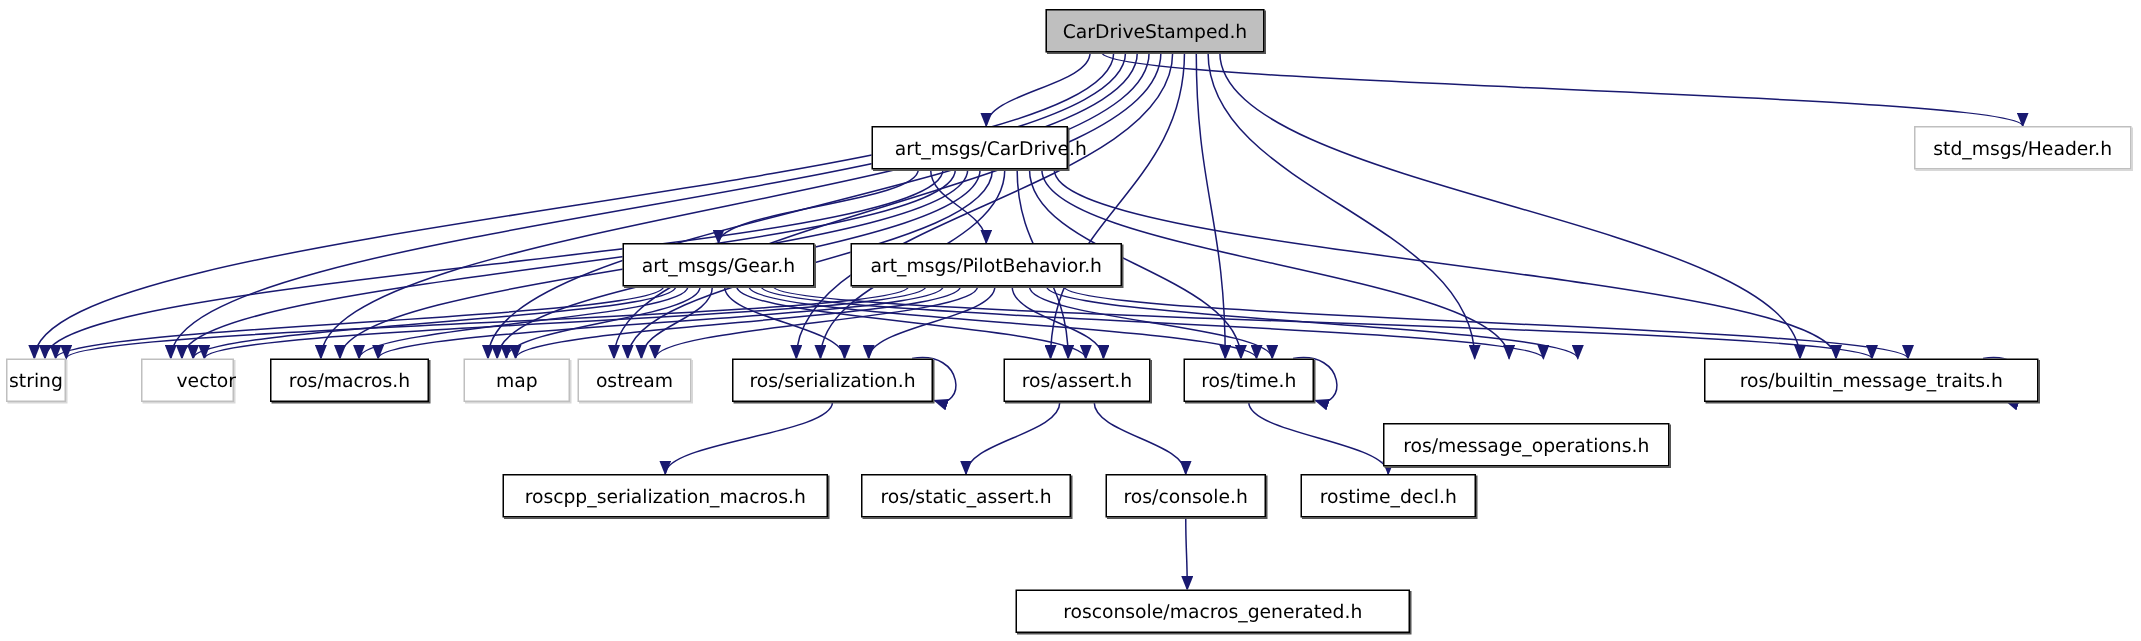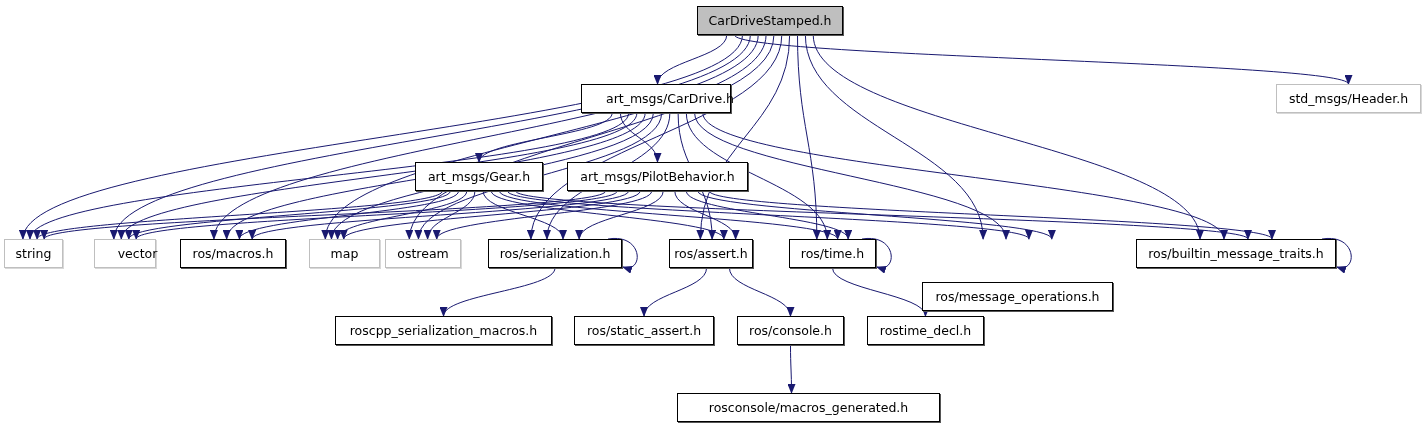--- a/index.html
+++ b/index.html
@@ -74,61 +74,61 @@
       <path d="M729.4333333333333,268 C729.4333333333333,289.6 790.5,294.4 790.5,316" fill="none" stroke="#191970" stroke-width="1" marker-end="url(#arrow)"></path>
       <path d="M862,239 C898,233 898,274 877,267" fill="none" stroke="#191970" stroke-width="1" marker-end="url(#arrow)"></path>
       <path d="M832.5,268 C832.5,289.6 925.5,294.4 925.5,316" fill="none" stroke="#191970" stroke-width="1" marker-end="url(#arrow)"></path>
       <path d="M1322,239 C1358,233 1358,274 1337,267" fill="none" stroke="#191970" stroke-width="1" marker-end="url(#arrow)"></path>
       <path d="M790.5,345 C790.5,366.6 791.5,371.4 791.5,393" fill="none" stroke="#191970" stroke-width="1" marker-end="url(#arrow)"></path>
     </svg>
 
   <div class="node root" style="left:697px;top:6px;width:146px;">
       <span>CarDriveStamped.h</span>
     </div>
-  <div class="node" style="left:581px;top:84px;width:150px;padding-left:28px;">
+  <div class="node" style="left:581px;top:84px;width:131px;padding-left:28px;">
       <span>art_msgs/CarDrive.h</span>
     </div>
   <div class="node external" style="left:1276px;top:84px;width:145px;">
       <span>std_msgs/Header.h</span>
     </div>
   <div class="node" style="left:415px;top:162px;width:128px;">
       <span>art_msgs/Gear.h</span>
     </div>
   <div class="node" style="left:567px;top:162px;width:181px;">
       <span>art_msgs/PilotBehavior.h</span>
     </div>
 
-  <div class="node external" style="left:4px;top:239px;width:59px;">
+  <div class="node external" style="left:4px;top:239px;width:40px;">
       <span>string</span>
     </div>
   <div class="node external" style="left:94px;top:239px;width:62px;padding-left:25px;">
       <span>vector</span>
     </div>
   <div class="node" style="left:180px;top:239px;width:106px;">
       <span>ros/macros.h</span>
     </div>
   <div class="node external" style="left:309px;top:239px;width:71px;">
       <span>map</span>
     </div>
   <div class="node external" style="left:385px;top:239px;width:76px;">
       <span>ostream</span>
     </div>
   <div class="node" style="left:488px;top:239px;width:134px;">
       <span>ros/serialization.h</span>
     </div>
-  <div class="node" style="left:669px;top:239px;width:84px;">
+  <div class="node" style="left:669px;top:239px;width:98px;">
       <span>ros/assert.h</span>
     </div>
   <div class="node" style="left:789px;top:239px;width:87px;">
       <span>ros/time.h</span>
     </div>
   <div class="node" style="left:922px;top:239px;width:191px;margin-top:43px;">
       <span>ros/message_operations.h</span>
     </div>
-  <div class="node" style="left:1136px;top:239px;width:200px;">
+  <div class="node" style="left:1136px;top:239px;width:223px;">
       <span>ros/builtin_message_traits.h</span>
     </div>
 
   <div class="node" style="left:335px;top:316px;width:217px;">
       <span>roscpp_serialization_macros.h</span>
     </div>
   <div class="node" style="left:574px;top:316px;width:140px;">
       <span>ros/static_assert.h</span>
     </div>
   <div class="node" style="left:737px;top:316px;width:107px;">

